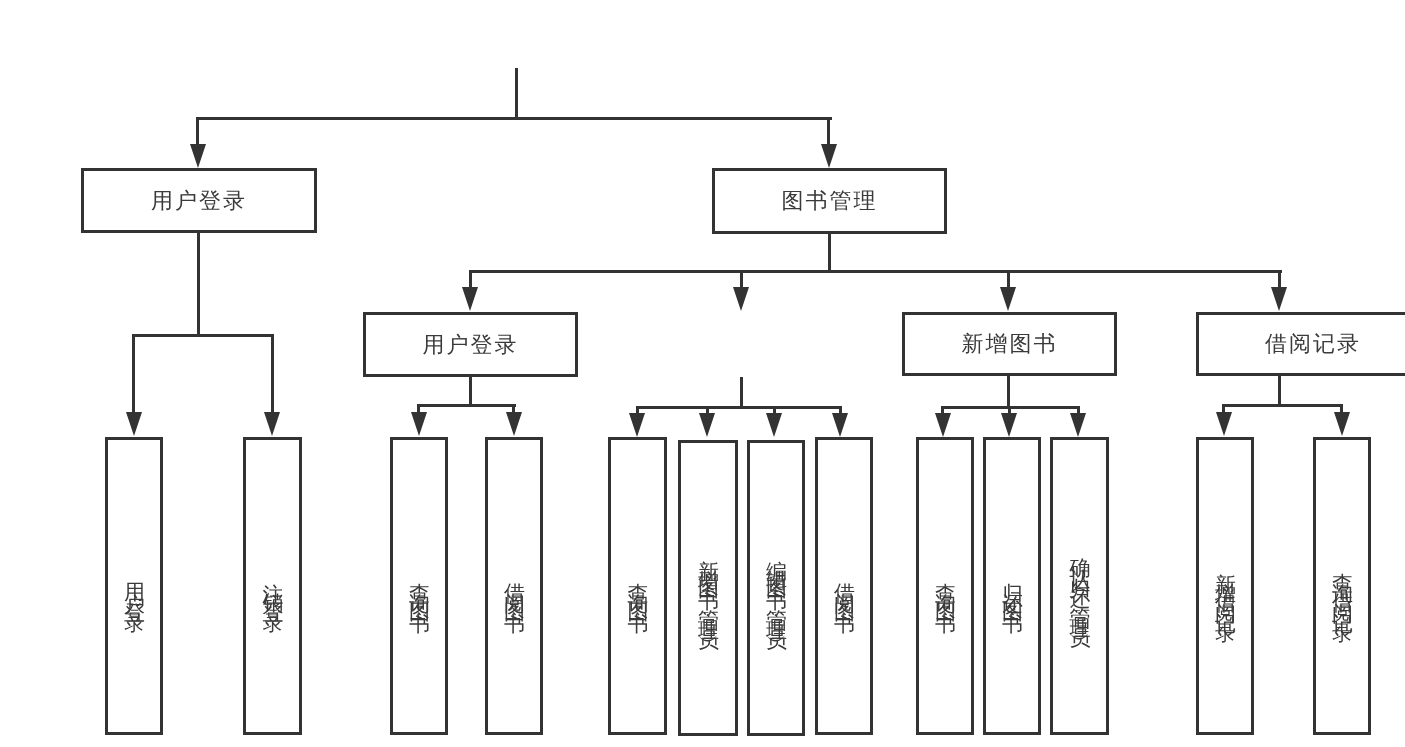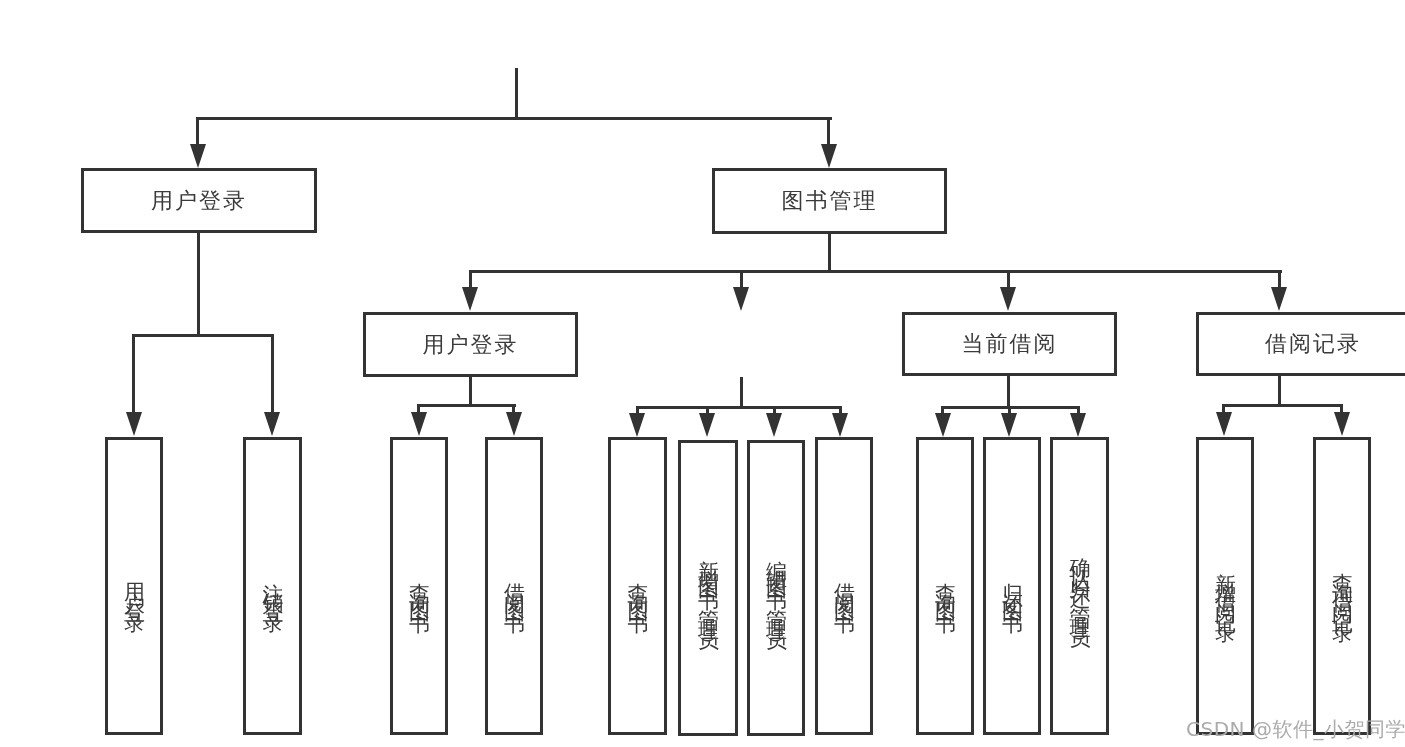--- a/index.html
+++ b/index.html
@@ -83,21 +83,21 @@
   <div class="vl" style="left:469px;top:270px;width:3px;height:18px"></div>
   <div class="arrow" style="left:462px;top:287px"></div>
   <div class="vl" style="left:740px;top:270px;width:3px;height:18px"></div>
   <div class="arrow" style="left:733px;top:287px"></div>
   <div class="vl" style="left:1007px;top:270px;width:3px;height:18px"></div>
   <div class="arrow" style="left:1000px;top:287px"></div>
   <div class="vl" style="left:1278px;top:270px;width:3px;height:18px"></div>
   <div class="arrow" style="left:1271px;top:287px"></div>
 
   <div class="node" style="left:363px;top:312px;width:215px;height:65px">用户登录</div>
-  <div class="node" style="left:902px;top:312px;width:215px;height:64px">当前借阅</div>
+  <div class="node" style="left:902px;top:312px;width:215px;height:64px">新增图书</div>
   <div class="node" style="left:1196px;top:312px;width:234px;height:64px">借阅记录</div>
 
   <div class="vl" style="left:469px;top:377px;width:3px;height:29px"></div>
   <div class="hl" style="left:417px;top:404px;width:99px;height:3px"></div>
   <div class="vl" style="left:417px;top:404px;width:3px;height:10px"></div>
   <div class="arrow" style="left:411px;top:412px"></div>
   <div class="vl" style="left:512px;top:404px;width:3px;height:10px"></div>
   <div class="arrow" style="left:506px;top:412px"></div>
 
   <div class="vl" style="left:740px;top:377px;width:3px;height:31px"></div>
@@ -138,15 +138,14 @@
   <div class="node vnode" style="left:747px;top:440px;width:58px;height:296px">编辑图书（管理员）</div>
   <div class="node vnode" style="left:815px;top:437px;width:58px;height:298px">借阅图书</div>
 
   <div class="node vnode" style="left:916px;top:437px;width:58px;height:298px">查询图书</div>
   <div class="node vnode" style="left:983px;top:437px;width:58px;height:298px">归还图书</div>
   <div class="node vnode" style="left:1050px;top:437px;width:59px;height:298px">确认归还（管理员）</div>
 
   <div class="node vnode" style="left:1196px;top:437px;width:58px;height:298px">新增借阅记录</div>
   <div class="node vnode" style="left:1313px;top:437px;width:58px;height:298px">查询借阅记录</div>
 
-  <div class="watermark">CSDN @软件_小贺同学</div>
 
 </div>
 
 </body></html>

